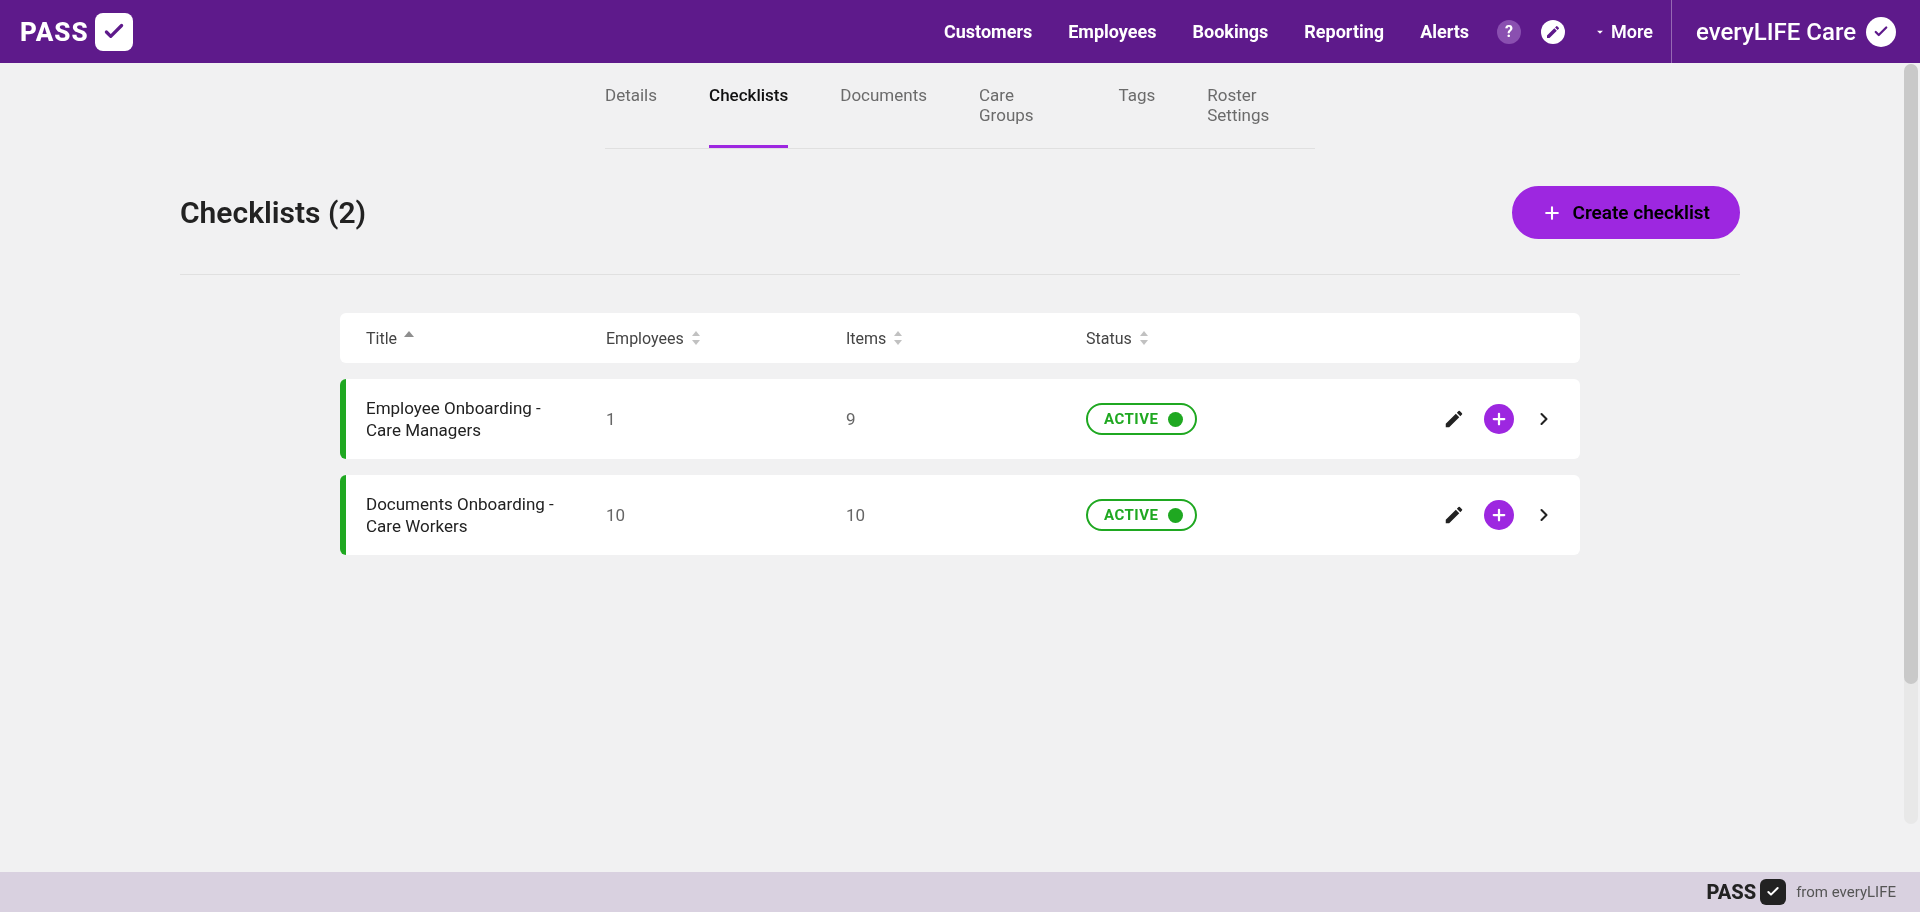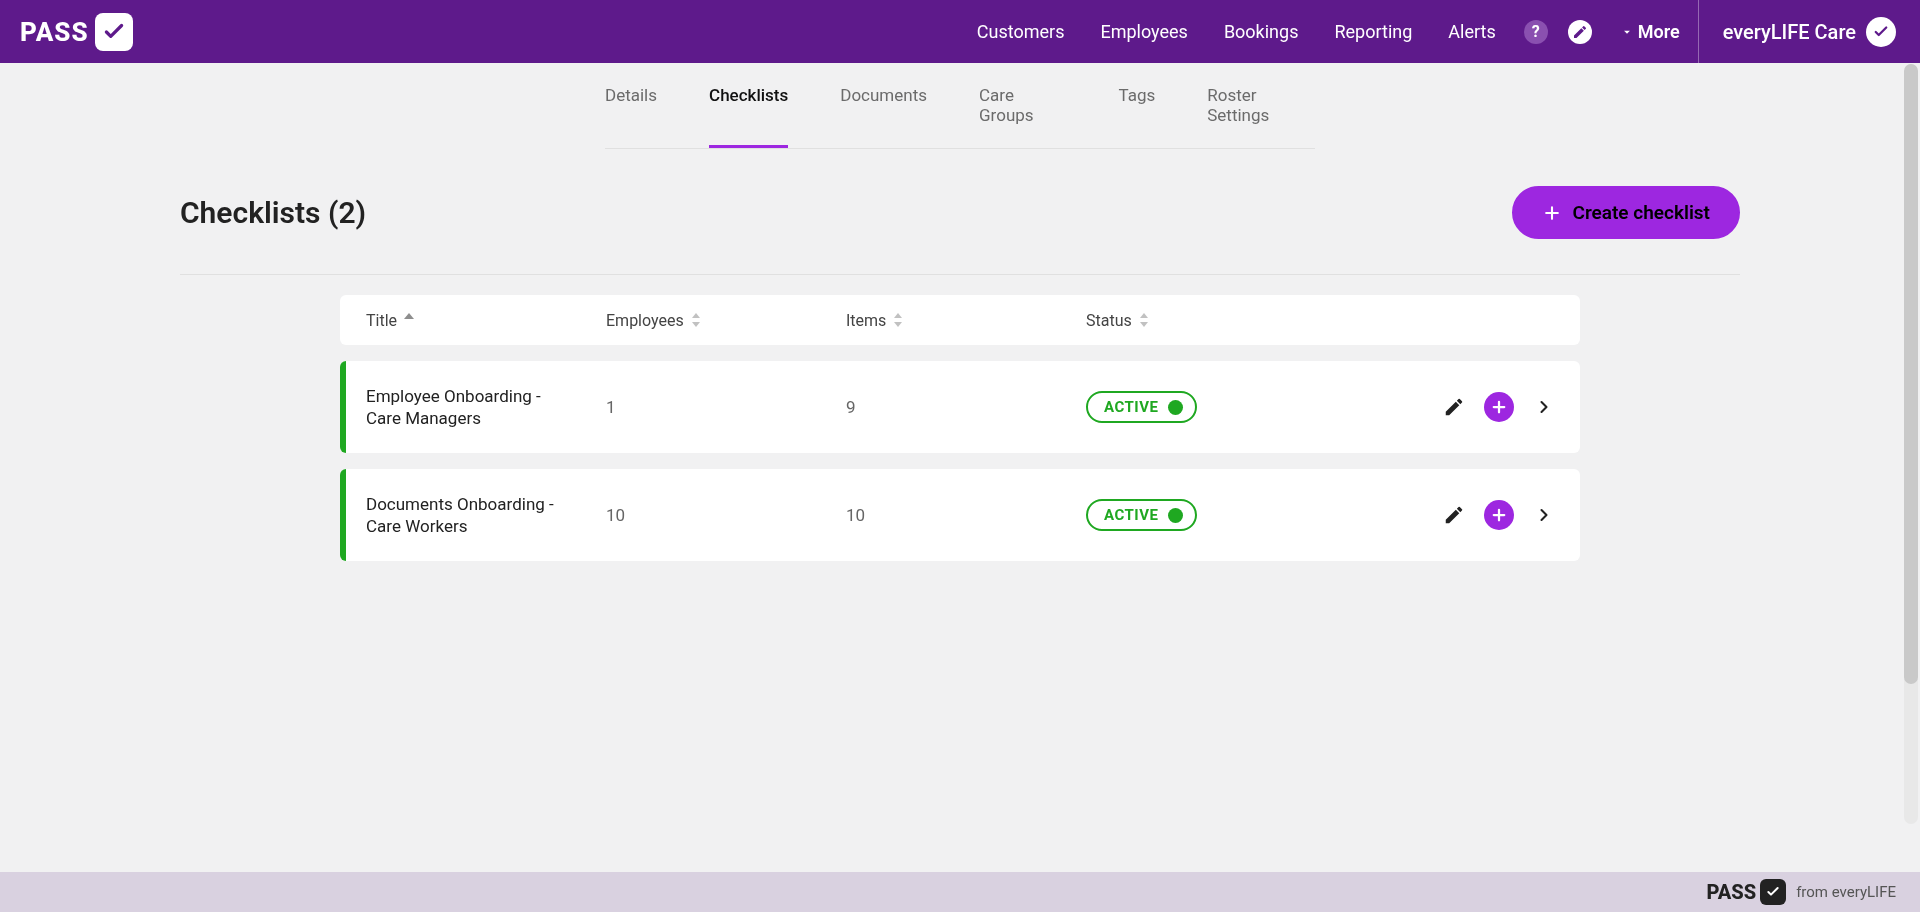--- a/index.html
+++ b/index.html
@@ -20,53 +20,53 @@
     display: flex; align-items: center; justify-content: space-between;
     height: 63px; background: var(--purple-dark); color: #fff; padding: 0 0 0 20px;
   }
   .logo { display: flex; align-items: center; gap: 6px; }
   .logo-text { font-weight: 800; font-size: 26px; letter-spacing: 1px; }
   .logo-badge {
     width: 38px; height: 38px; border-radius: 8px; background: #fff;
     display: flex; align-items: center; justify-content: center;
   }
   .nav { display: flex; align-items: center; height: 100%; }
-  .nav-item { padding: 0 18px; font-size: 18px; font-weight: 400; cursor: pointer; }
+  .nav-item { padding: 0 18px; font-size: 18px; font-weight: 700; cursor: pointer; }
   .nav-icon { width: 24px; height: 24px; margin: 0 10px; border-radius: 50%; display: flex; align-items: center; justify-content: center; }
   .nav-icon.help { background: #8A50B0; color: #fff; font-weight: bold; font-size: 16px; }
   .nav-icon.edit { background: #fff; }
   .nav-icon.edit svg { fill: var(--purple-dark); }
   .more { display: flex; align-items: center; gap: 4px; cursor: pointer; padding: 0 18px; font-size: 18px; font-weight: 600; }
   .account {
     display: flex; align-items: center; gap: 10px; padding: 0 24px;
-    border-left: 1px solid rgba(255,255,255,.35); height: 100%; font-size: 20px; font-weight: 500;
+    border-left: 1px solid rgba(255,255,255,.35); height: 100%; font-size: 24px; font-weight: 500;
   }
   .account .check { width: 30px; height: 30px; border-radius: 50%; background: #fff; display:flex;align-items:center;justify-content:center; }
 
   
   .tabs { display: flex; justify-content: center; gap: 52px; border-bottom: 1px solid #e0e0e0; margin: 0 auto; width: 710px; }
   .tab { padding: 22px 0 20px; font-size: 17px; color: #6b6b6b; cursor: pointer; border-bottom: 3px solid transparent; }
   .tab.active { color: #111; font-weight: 500; border-bottom-color: var(--purple-med); }
 
   
   .page { width: 1560px; margin: 0 auto; }
   .page-head { display: flex; align-items: center; justify-content: space-between; padding: 26px 0 24px; border-bottom: 1px solid #e0e0e0; }
   .page-title { font-size: 30px; font-weight: 600; color: #222; }
   .actions { display: flex; gap: 14px; }
   .btn { display: flex; align-items: center; gap: 10px; padding: 13px 28px; border-radius: 999px; font-size: 19px; font-weight: 600; cursor: pointer; }
   .btn-outline { border: 2px solid var(--purple-med); color: var(--purple-med); background: #fff; }
   .btn-solid { background: var(--purple-med); color: #000000; border: 2px solid var(--purple-med); }
 
   
-  .table-wrap { width: 1240px; margin: 20px auto 0; }
+  .table-wrap { width: 1240px; margin: 38px auto 0; }
   .thead, .trow { display: grid; grid-template-columns: 240px 240px 240px 240px auto; align-items: center; background: #fff; border-radius: 6px; }
   .thead { height: 50px; color: #444; font-size: 16px; }
   .th { display: flex; align-items: center; gap: 6px; padding-left: 26px; cursor: pointer; }
   .sort { width: 12px; height: 14px; opacity: .6; }
-  .trow { height: 92px; margin-top: 16px; position: relative; overflow: hidden; }
+  .trow { height: 80px; margin-top: 16px; position: relative; overflow: hidden; }
   .trow::before { content:""; position:absolute; left:0; top:0; bottom:0; width:6px; background: var(--green); }
   .td { padding-left: 26px; color: #222; font-size: 17px; }
   .td.title { max-width: 220px; line-height: 1.3; }
   .td.muted { color: #666; }
   .status-pill {
     display: inline-flex; align-items: center; gap: 10px;
     border: 2px solid var(--green); color: var(--green); border-radius: 999px;
     padding: 5px 12px 5px 16px; font-weight: 700; font-size: 15px; letter-spacing: .5px;
   }
   .status-pill .dot { width: 15px; height: 15px; border-radius: 50%; background: var(--green); }

